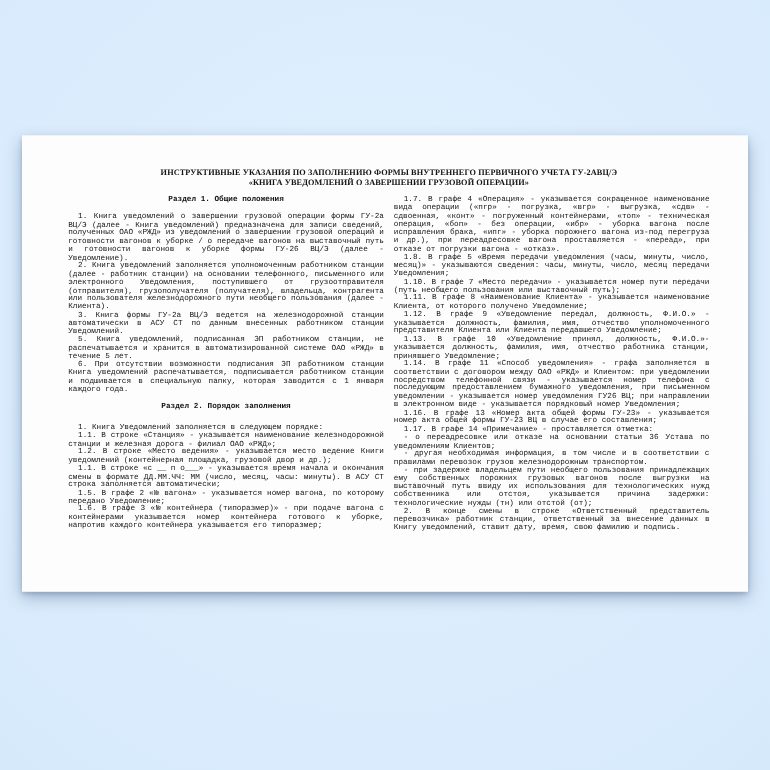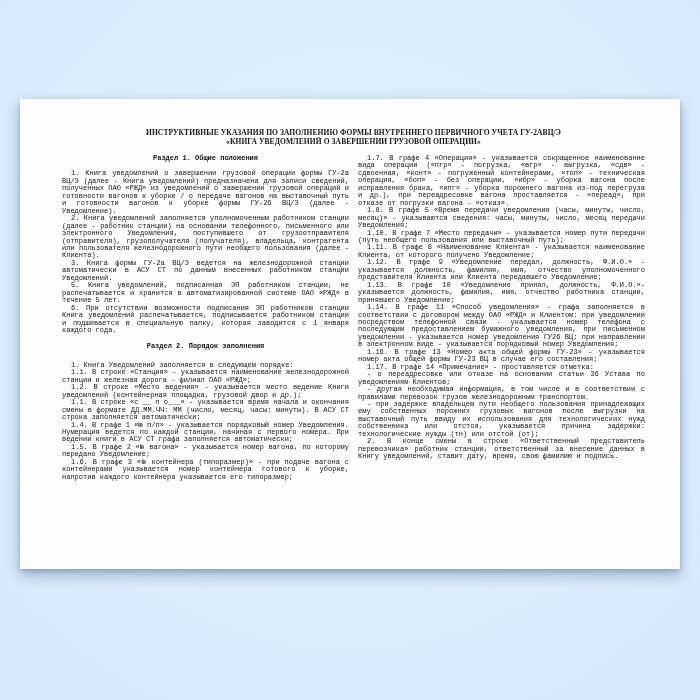--- a/index.html
+++ b/index.html
@@ -12,23 +12,23 @@
   }
   .canvas {
     position: relative;
     width: 700px;
     height: 700px;
     background: radial-gradient(130% 130% at 50% 42%, #e1f1fe 0%, #d7eafc 55%, #c8dcf3 100%);
   }
   .page {
     position: absolute;
     left: 20px;
-    top: 99px;
+    top: 123px;
     width: 660px;
-    height: 470px;
+    height: 415px;
     box-sizing: border-box;
     background: #fdfdfd;
     box-shadow: 0 6px 14px rgba(78, 103, 138, 0.45), 0 2px 4px rgba(78, 103, 138, 0.30);
     padding: 29px 35px 0 42px;
     color: #141414;
   }
   .doc-title {
     margin: 0 0 9px 0;
     font-size: 7.5px;
     line-height: 9px;
@@ -78,21 +78,20 @@
           <p class="body">1. Книга уведомлений о завершении грузовой операции формы ГУ-2а ВЦ/Э (далее - Книга уведомлений) предназначена для записи сведений, полученных ОАО «РЖД» из уведомлений о завершении грузовой операций и готовности вагонов к уборке / о передаче вагонов на выставочный путь и готовности вагонов к уборке формы ГУ-26 ВЦ/Э (далее - Уведомление).</p>
           <p class="body">2. Книга уведомлений заполняется уполномоченным работником станции (далее - работник станции) на основании телефонного, письменного или электронного Уведомления, поступившего от грузоотправителя (отправителя), грузополучателя (получателя), владельца, контрагента или пользователя железнодорожного пути необщего пользования (далее - Клиента).</p>
           <p class="body">3. Книга формы ГУ-2а ВЦ/Э ведется на железнодорожной станции автоматически в АСУ СТ по данным внесенных работником станции Уведомлений.</p>
           <p class="body">5. Книга уведомлений, подписанная ЭП работником станции, не распечатывается и хранится в автоматизированной системе ОАО «РЖД» в течение 5 лет.</p>
           <p class="body">6. При отсутствии возможности подписания ЭП работником станции Книга уведомлений распечатывается, подписывается работником станции и подшивается в специальную папку, которая заводится с 1 января каждого года.</p>
           <p class="heading mid">Раздел 2. Порядок заполнения</p>
           <p class="body">1. Книга Уведомлений заполняется в следующем порядке:</p>
           <p class="body">1.1. В строке «Станция» - указывается наименование железнодорожной станции и железная дорога - филиал ОАО «РЖД»;</p>
           <p class="body">1.2. В строке «Место ведения» - указывается место ведение Книги уведомлений (контейнерная площадка, грузовой двор и др.);</p>
           <p class="body">1.1. В строке «с __ п о___» - указывается время начала и окончания смены в формате ДД.ММ.ЧЧ: ММ (число, месяц, часы: минуты). В АСУ СТ строка заполняется автоматически;</p>
-          <p class="body">1.4. В графе 1 «№ п/п» - указывается порядковый номер Уведомления. Нумерация ведется по каждой станции, начиная с первого номера. При ведении книги в АСУ СТ графа заполняется автоматически;</p>
           <p class="body">1.5. В графе 2 «№ вагона» - указывается номер вагона, по которому передано Уведомление;</p>
           <p class="body">1.6. В графе 3 «№ контейнера (типоразмер)» - при подаче вагона с контейнерами указывается номер контейнера готового к уборке, напротив каждого контейнера указывается его типоразмер;</p>
         </div>
       <div class="col">
           <p class="body">1.7. В графе 4 «Операция» - указывается сокращенное наименование вида операции («пгр» - погрузка, «вгр» - выгрузка, «сдв» - сдвоенная, «конт» - погруженный контейнерами, «топ» - техническая операция, «боп» - без операции, «ибр» - уборка вагона после исправления брака, «ипг» - уборка порожнего вагона из-под перегруза и др.), при переадресовке вагона проставляется - «переад», при отказе от погрузки вагона - «отказ».</p>
           <p class="body">1.8. В графе 5 «Время передачи уведомления (часы, минуты, число, месяц)» - указываются сведения: часы, минуты, число, месяц передачи Уведомления;</p>
           <p class="body">1.10. В графе 7 «Место передачи» - указывается номер пути передачи (путь необщего пользования или выставочный путь);</p>
           <p class="body">1.11. В графе 8 «Наименование Клиента» - указывается наименование Клиента, от которого получено Уведомление;</p>
           <p class="body">1.12. В графе 9 «Уведомление передал, должность, Ф.И.О.» - указывается должность, фамилия, имя, отчество уполномоченного представителя Клиента или Клиента передавшего Уведомление;</p>
           <p class="body">1.13. В графе 10 «Уведомление принял, должность, Ф.И.О.»- указывается должность, фамилия, имя, отчество работника станции, принявшего Уведомление;</p>

